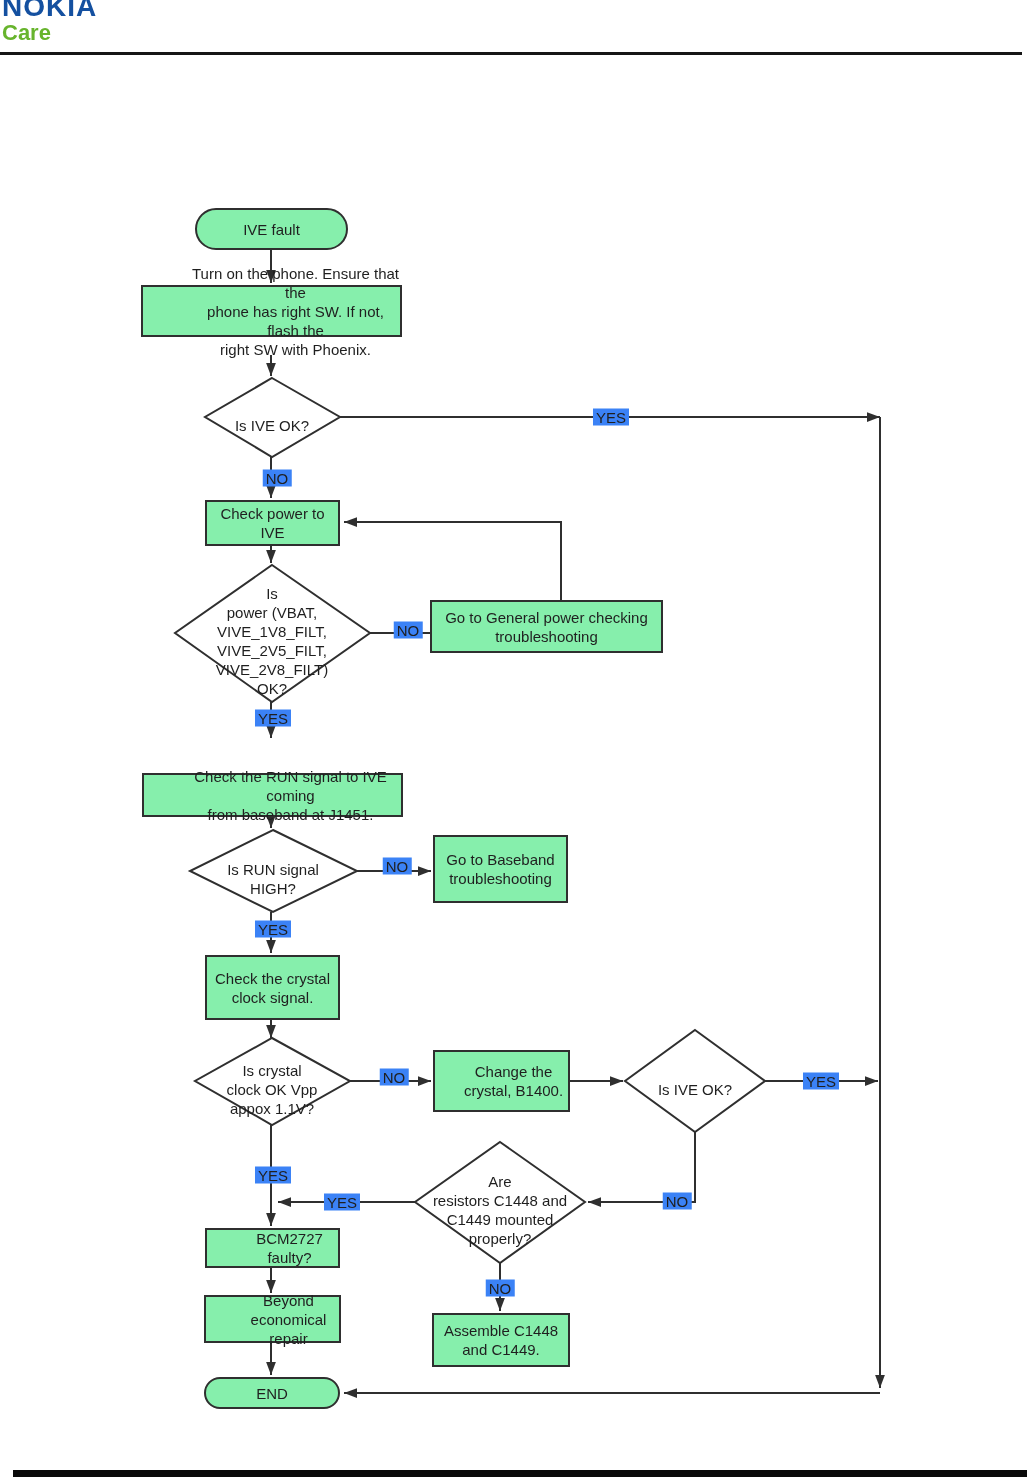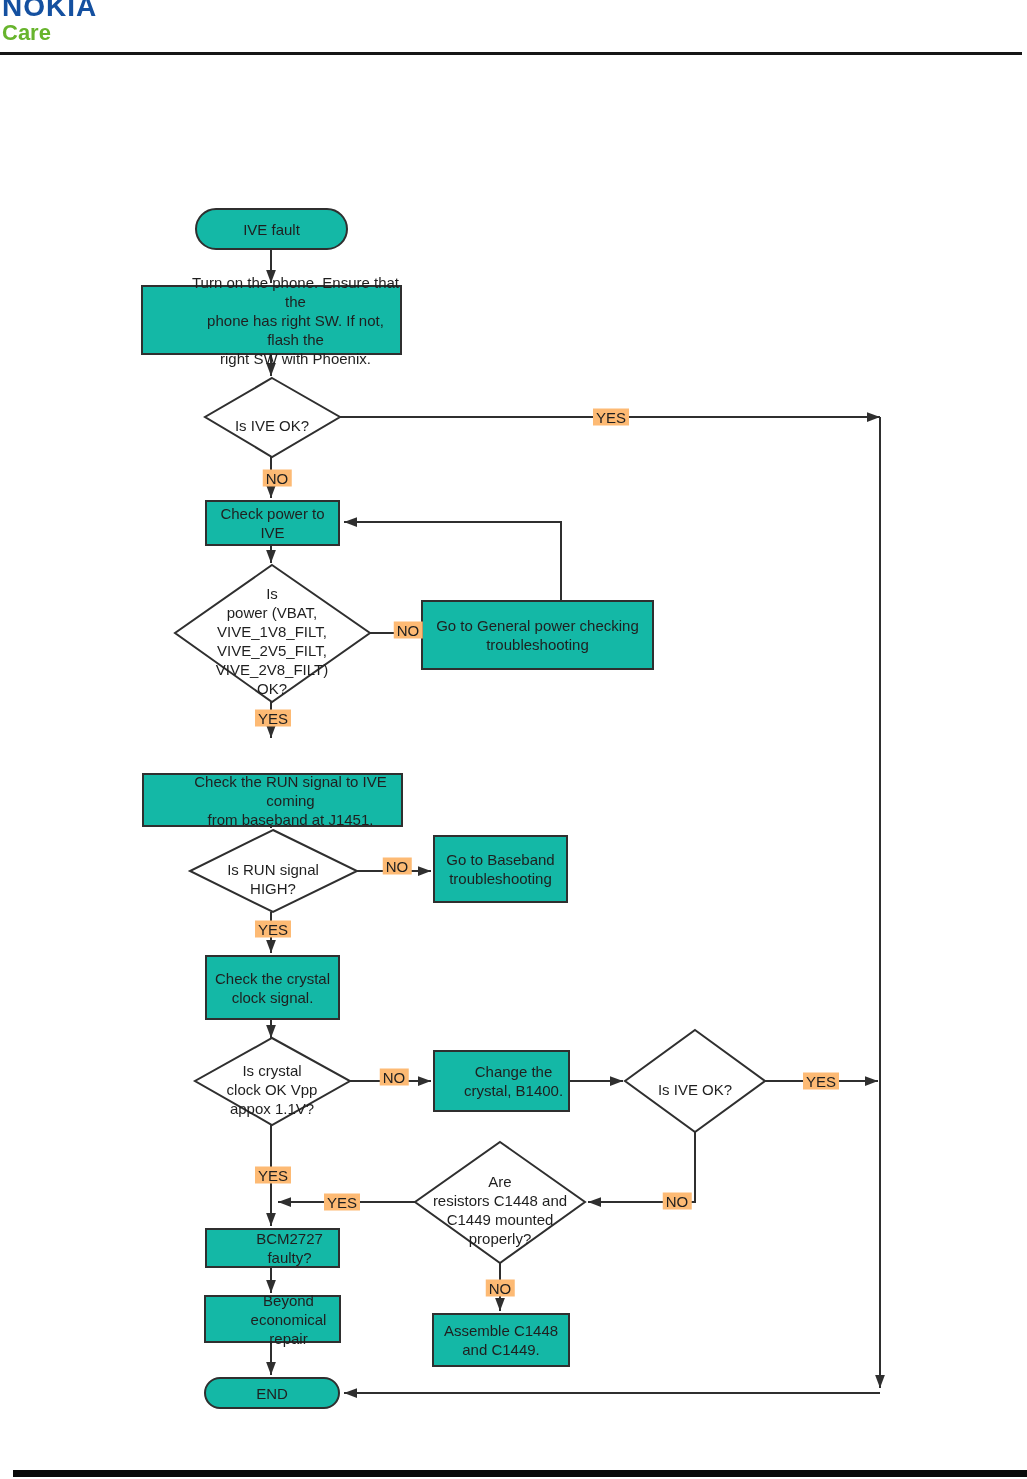--- a/index.html
+++ b/index.html
@@ -4,27 +4,27 @@
 <style>
   html,body{margin:0;padding:0;background:#fff;}
   .page{position:relative;width:1027px;height:1479px;background:#ffffff;overflow:hidden;
         font-family:"Liberation Sans",sans-serif;color:#1f1f1f;}
   .brand{position:absolute;left:2px;top:-6px;font-size:28px;font-weight:800;letter-spacing:1px;line-height:26px;}
   .brand-sub{position:absolute;left:2px;top:19px;font-size:22px;font-weight:700;line-height:28px;}
   .rule-top{position:absolute;left:0;top:52px;width:1022px;height:3px;background:#161616;}
   .rule-bottom{position:absolute;left:13px;top:1470px;width:1014px;height:7px;background:#0a0a0a;}
   .flow{position:absolute;left:0;top:0;width:1027px;height:1479px;}
   .flow svg{position:absolute;left:0;top:0;}
-  .node{position:absolute;box-sizing:border-box;background:#14b8a6;border:2px solid #2f2f2f;
+  .node{position:absolute;box-sizing:border-box;background:#86efac;border:2px solid #2f2f2f;
         display:flex;align-items:center;justify-content:center;text-align:center;
         font-size:15px;line-height:19px;white-space:pre-line;}
   .pill{border-radius:999px;}
   .dtext{position:absolute;transform:translate(-50%,-50%);text-align:center;
          font-size:15px;line-height:19px;white-space:pre-line;margin-top:8px;}
-  .elabel{position:absolute;transform:translate(-50%,-50%);background:#fdba74;
+  .elabel{position:absolute;transform:translate(-50%,-50%);background:#3b82f6;
           padding:0 3px;font-size:15px;line-height:17px;}
 </style>
 </head>
 <body>
 
 <div class="page">
 
   <div class="brand" style="color:#1450a0;">NOKIA</div>
   <div class="brand-sub" style="color:#67b42c;">Care</div>
   <div class="rule-top"></div>
@@ -67,28 +67,28 @@
         <polygon points="272,378 340,417 272,457 205,417"></polygon>
         <polygon points="272,565 370,633 272,702 175,633"></polygon>
         <polygon points="273,830 357,871 273,912 190,871"></polygon>
         <polygon points="272,1038 350,1081 272,1125 195,1081"></polygon>
         <polygon points="695,1030 765,1081 695,1132 625,1081"></polygon>
         <polygon points="500,1142 585,1202 500,1263 415,1202"></polygon>
       </g>
     </svg>
 
     <div class="node pill" style="left:195px;top:208px;width:153px;height:42px;">IVE fault</div>
-    <div class="node" style="left:141px;top:285px;width:261px;height:70px;padding-left:48px;">Turn on the phone. Ensure that the
+    <div class="node" style="left:141px;top:285px;width:261px;height:52px;padding-left:48px;">Turn on the phone. Ensure that the
 phone has right SW. If not, flash the
 right SW with Phoenix.</div>
     <div class="node" style="left:205px;top:500px;width:135px;height:46px;">Check power to
 IVE</div>
-    <div class="node" style="left:421px;top:600px;width:233px;height:70px;">Go to General power checking
+    <div class="node" style="left:430px;top:600px;width:233px;height:53px;">Go to General power checking
 troubleshooting</div>
-    <div class="node" style="left:142px;top:773px;width:261px;height:54px;padding-left:36px;">Check the RUN signal to IVE coming
+    <div class="node" style="left:142px;top:773px;width:261px;height:44px;padding-left:36px;">Check the RUN signal to IVE coming
 from baseband at J1451.</div>
     <div class="node" style="left:433px;top:835px;width:135px;height:68px;">Go to Baseband
 troubleshooting</div>
     <div class="node" style="left:205px;top:955px;width:135px;height:65px;">Check the crystal
 clock signal.</div>
     <div class="node" style="left:433px;top:1050px;width:137px;height:62px;padding-left:24px;">Change the
 crystal, B1400.</div>
     <div class="node" style="left:205px;top:1228px;width:135px;height:40px;padding-left:34px;">BCM2727 faulty?</div>
     <div class="node" style="left:204px;top:1295px;width:137px;height:48px;padding-left:32px;">Beyond
 economical repair</div>

